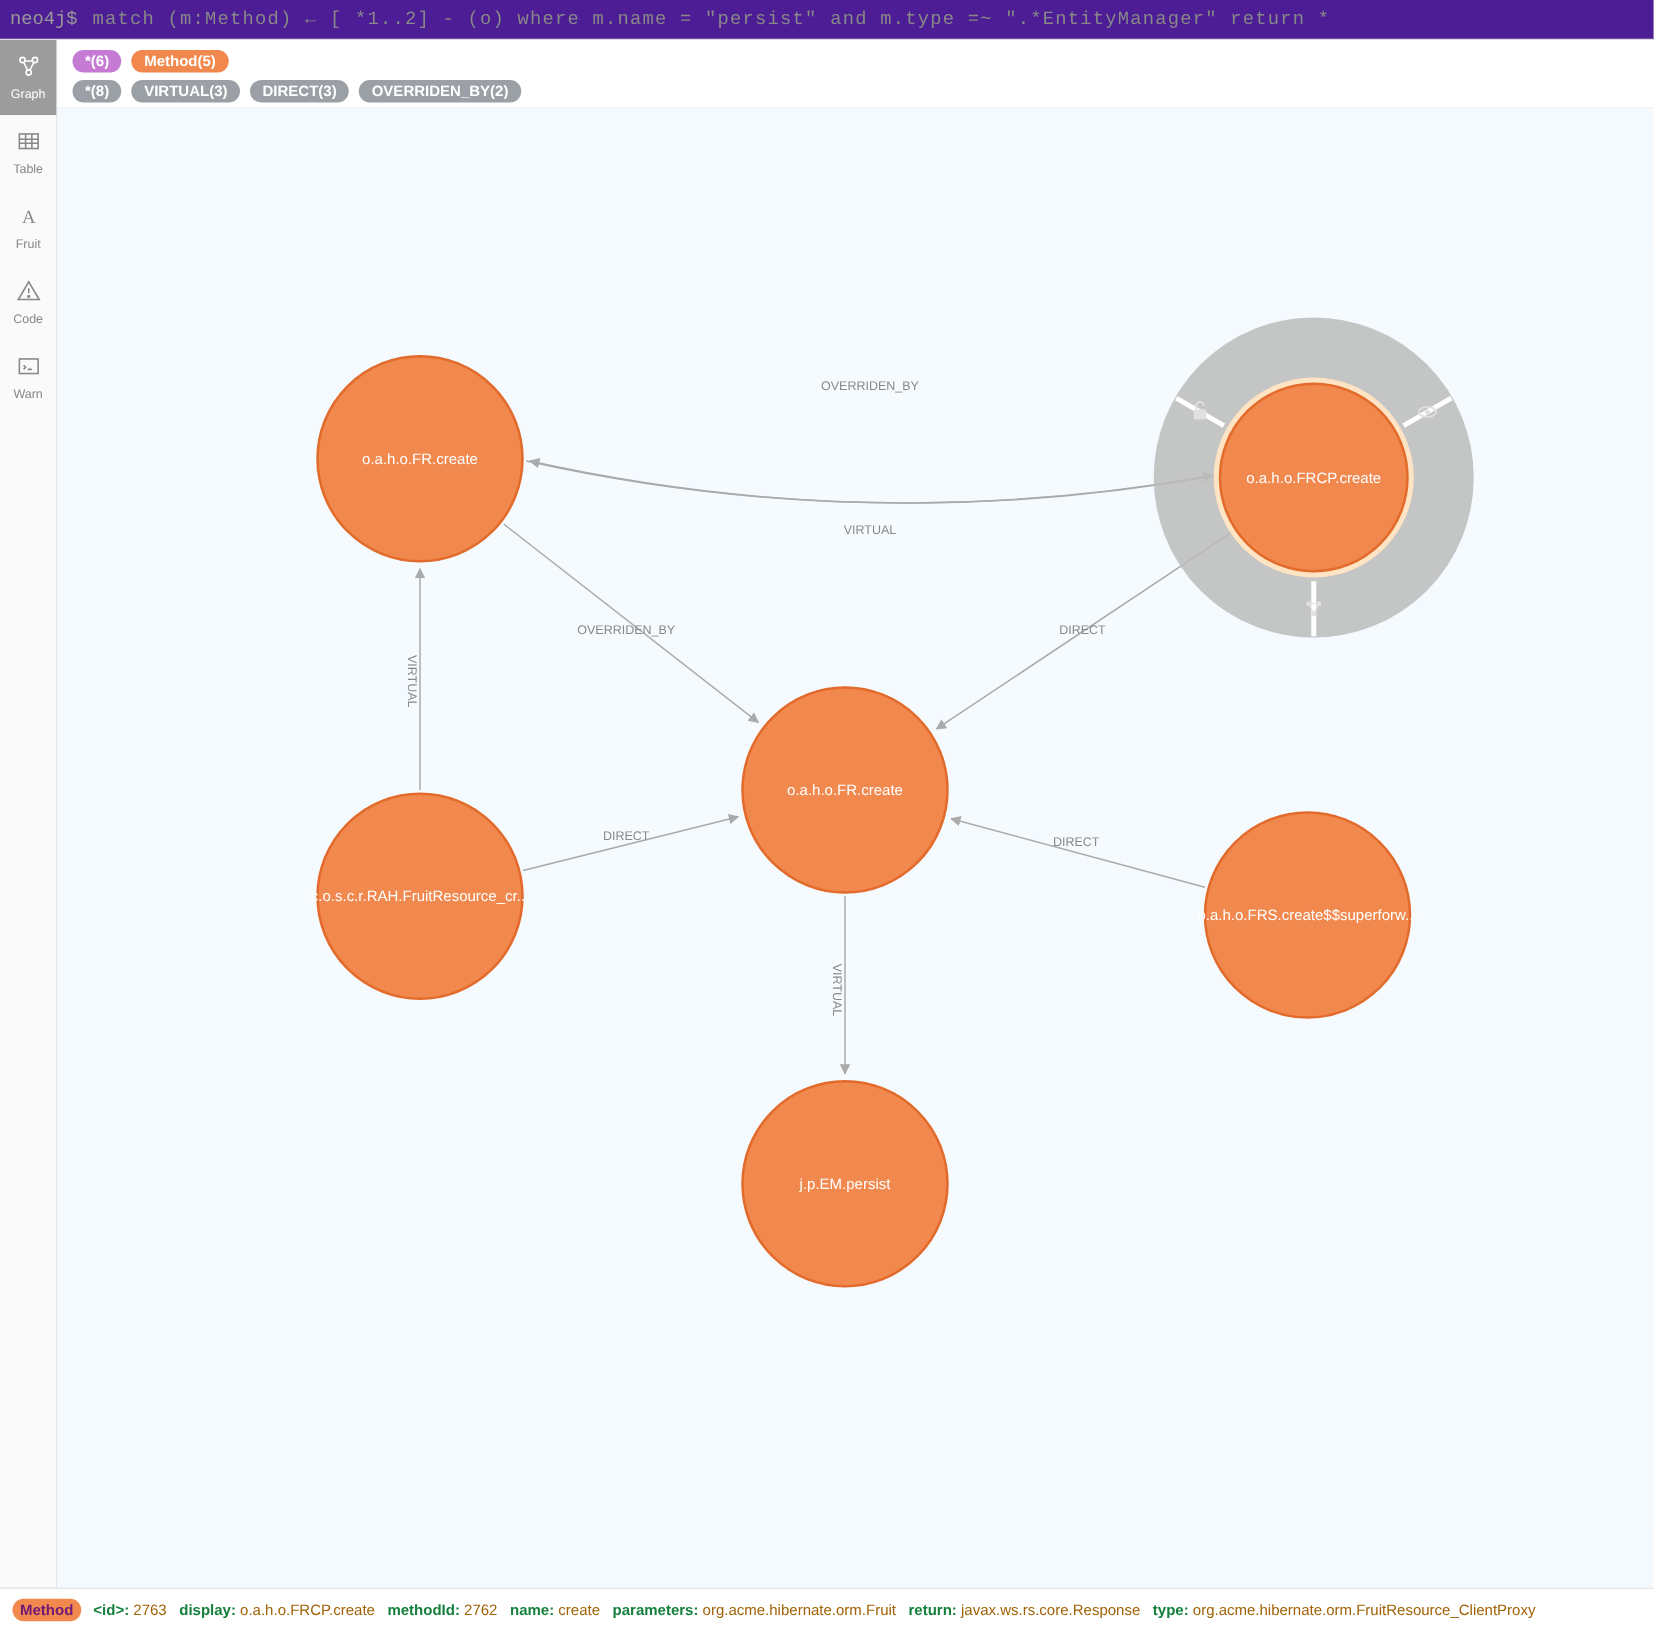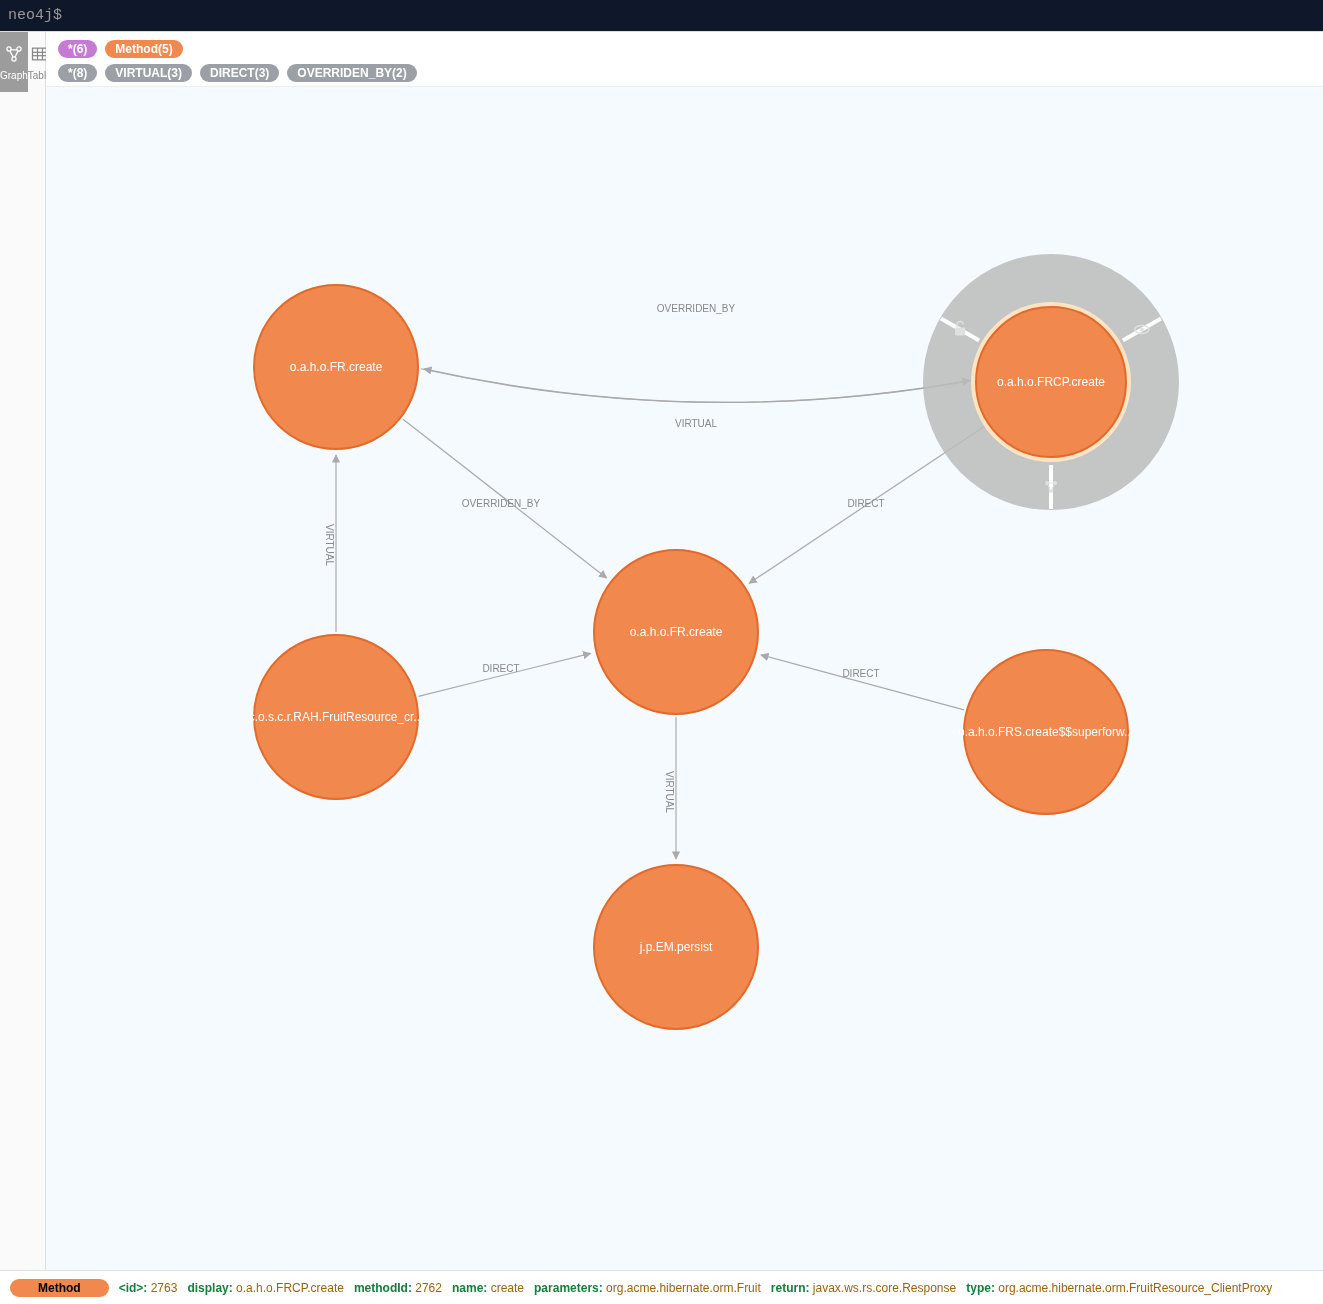--- a/index.html
+++ b/index.html
@@ -1,50 +1,51 @@
 <!DOCTYPE html>
 <html><head>
 <meta charset="utf-8">
 <style>
 * { margin: 0; padding: 0; box-sizing: border-box; }
 body { font-family: -apple-system, BlinkMacSystemFont, "Segoe UI", Helvetica, Arial, sans-serif; background: #fff; width: 1323px; height: 1304px; overflow: hidden; display: flex; flex-direction: column; }
-.query-bar { height: 32px; background: #0f172a; border-bottom: 1px solid #ddd; display: flex; align-items: center; padding: 0 8px; font-family: "Courier New", monospace; font-size: 15px; color: #888; }
+.query-bar { height: 32px; background: #4c1d95; border-bottom: 1px solid #ddd; display: flex; align-items: center; padding: 0 8px; font-family: "Courier New", monospace; font-size: 15px; color: #888; }
 .query-bar .prompt { color: #999; margin-right: 12px; }
 .query-bar .cypher { color: #888; letter-spacing: 1px; }
 .main-area { flex: 1; display: flex; min-height: 0; }
-.sidebar { width: 46px; background: #fafafa; border-right: 1px solid #e0e0e0; display: flex; flex-direction: row; }
+.sidebar { width: 46px; background: #fafafa; border-right: 1px solid #e0e0e0; display: flex; flex-direction: column; }
 .sidebar-item { height: 60px; display: flex; flex-direction: column; align-items: center; justify-content: center; cursor: pointer; color: #888; font-size: 10px; gap: 4px; }
 .sidebar-item.active { background: #9c9c9c; color: #fff; }
 .sidebar-item svg { width: 20px; height: 20px; }
 .content { flex: 1; display: flex; flex-direction: column; min-width: 0; }
 .pills-bar { padding: 8px 12px 4px; display: flex; flex-direction: column; gap: 6px; background: #fff; border-bottom: 1px solid #eee; }
 .pills-row { display: flex; gap: 8px; }
 .pill { border-radius: 11px; padding: 2px 10px; font-size: 12px; font-weight: 600; cursor: pointer; color: #fff; }
 .pill.purple { background: #c57bd4; }
 .pill.orange { background: #f1884e; }
 .pill.grey { background: #9aa0a6; }
 .graph-canvas { flex: 1; background: #f5faff; position: relative; overflow: hidden; }
 .graph-canvas svg { width: 100%; height: 100%; }
 .node-circle { fill: #f1884e; stroke: #e26a2a; stroke-width: 2; }
 .node-label { fill: #fff; font-size: 12px; text-anchor: middle; dominant-baseline: central; pointer-events: none; }
 .edge-line { stroke: #aaa; stroke-width: 1.2; fill: none; marker-end: url(#arrow); }
 .edge-label { fill: #888; font-size: 10px; text-anchor: middle; }
 .halo-ring { fill: #bcbcbc; opacity: 0.85; }
 .halo-sep { stroke: #fff; stroke-width: 4; }
 .footer { height: 34px; background: #fff; border-top: 1px solid #e0e0e0; display: flex; align-items: center; padding: 0 10px; font-size: 12px; color: #555; gap: 10px; overflow: hidden; white-space: nowrap; }
-.footer .method-pill { background: #f1884e; color: #000000; border-radius: 11px; padding: 2px 28px; font-weight: 600; font-size: 12px; }
+.footer .method-pill { background: #f1884e; color: #701a75; border-radius: 11px; padding: 2px 6px; font-weight: 600; font-size: 12px; }
 .footer .kv { display: inline; }
 .footer .kv b { color: #15803d; font-weight: 700; }
 .footer .kv span { color: #a16207; }
 </style>
 </head>
 <body>
 
 <div class="query-bar">
   <span class="prompt">neo4j$</span>
+  <span class="cypher">match (m:Method) ← [ *1..2] - (o) where m.name = "persist" and m.type =~ ".*EntityManager" return *</span>
 </div>
 
 <div class="main-area">
   <div class="sidebar" id="sidebar">
       <div class="sidebar-item active">
         <span><svg viewBox="0 0 24 24" fill="none" stroke="currentColor" stroke-width="1.5" style="width: 20px; height: 20px;">
             <circle cx="6" cy="6" r="2.5"></circle>
             <circle cx="18" cy="6" r="2.5"></circle>
             <circle cx="12" cy="18" r="2.5"></circle>
             <line x1="8" y1="7" x2="16" y2="7"></line>

